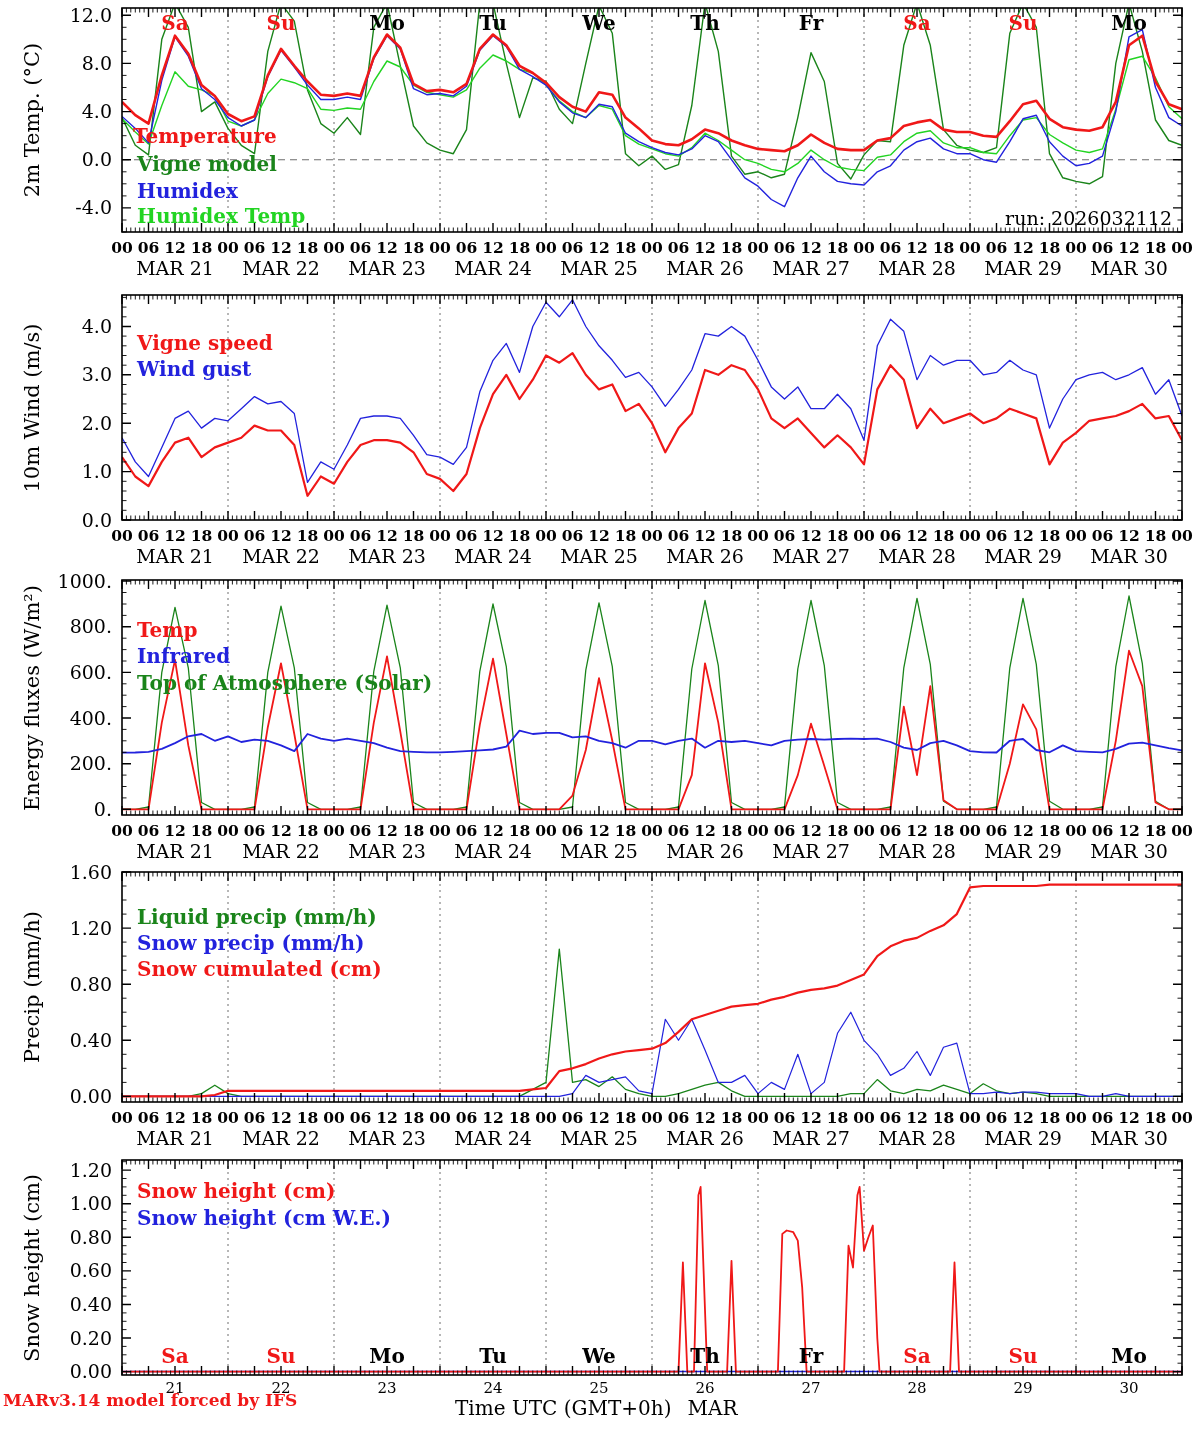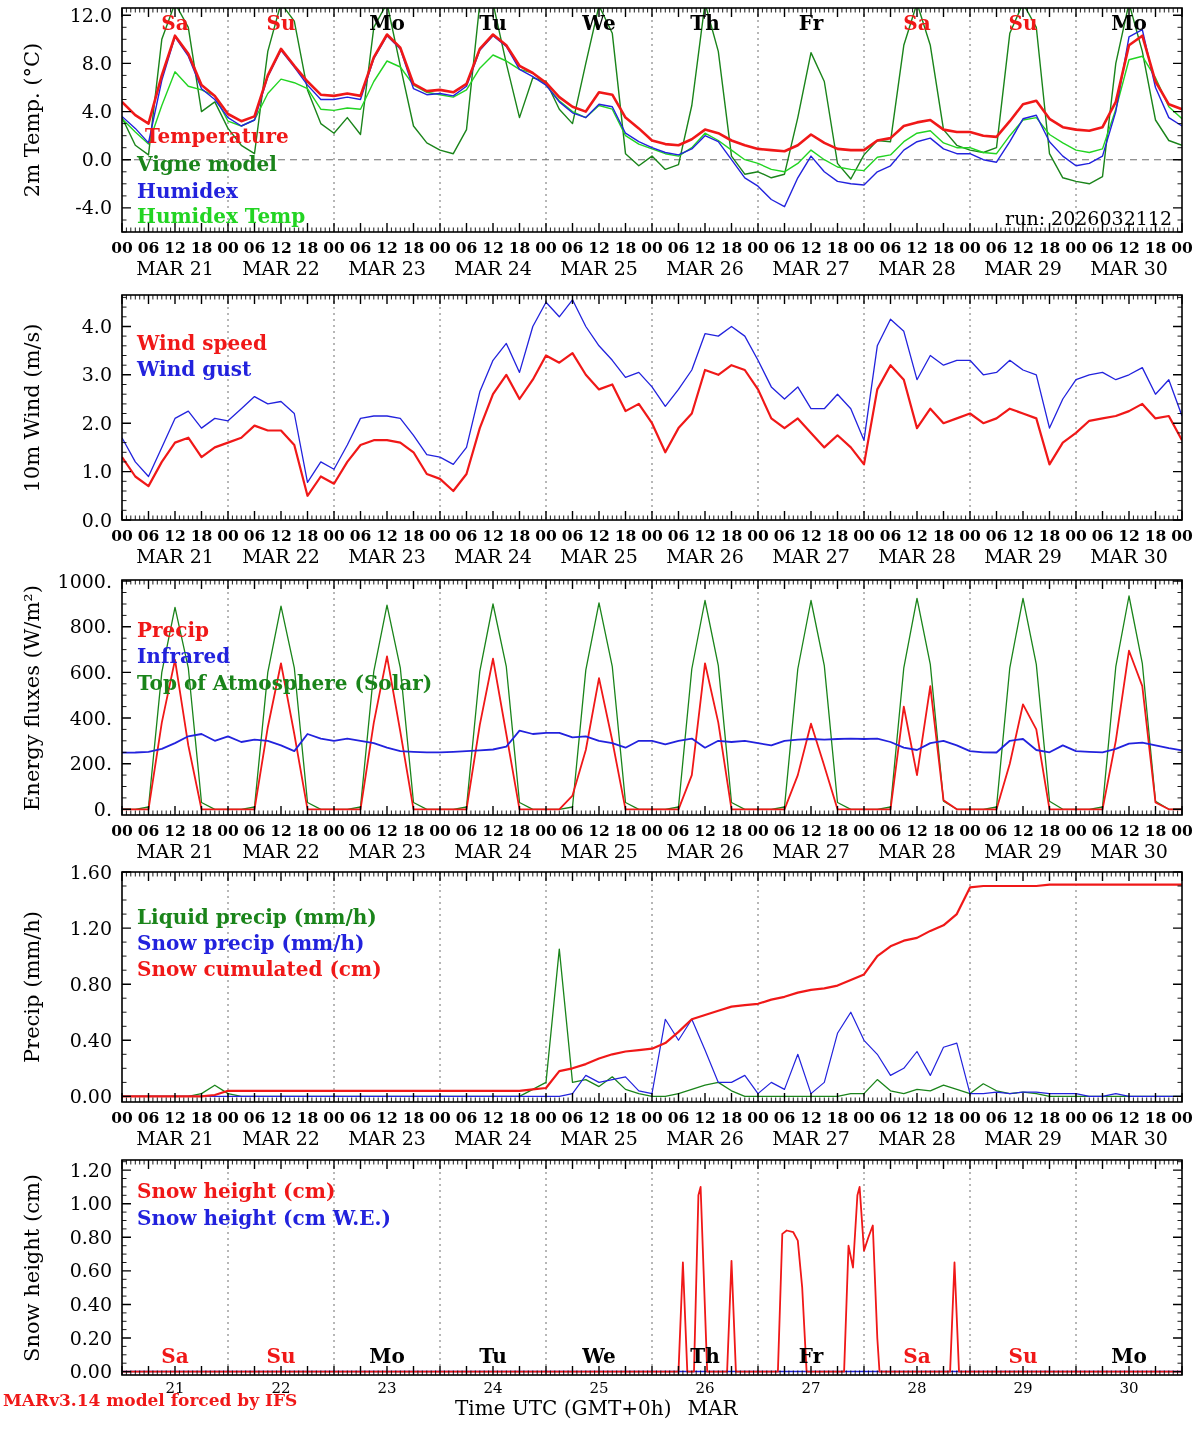--- a/index.html
+++ b/index.html
@@ -383,27 +383,27 @@
         <text x="1129" y="1363" text-anchor="middle" font-size="20" font-family="&quot;DejaVu Serif&quot;,serif" fill="#000" font-weight="bold">Mo</text>
       </g>
     </svg>
 
   <div class="ylabel" style="left:20px;top:120px">2m Temp. (°C)</div>
   <div class="ylabel" style="left:20px;top:408px">10m Wind (m/s)</div>
   <div class="ylabel" style="left:20px;top:698px">Energy fluxes (W/m²)</div>
   <div class="ylabel" style="left:20px;top:987px">Precip (mm/h)</div>
   <div class="ylabel" style="left:20px;top:1268px">Snow height (cm)</div>
 
-  <div class="legend" style="left: 145px; top: 124px; color: rgb(240, 24, 24);">Temperature</div>
+  <div class="legend" style="left: 133px; top: 124px; color: rgb(240, 24, 24);">Temperature</div>
   <div class="legend" style="left: 137px; top: 152px; color: rgb(26, 132, 26);">Vigne model</div>
   <div class="legend" style="left: 137px; top: 179px; color: rgb(34, 34, 221);">Humidex</div>
   <div class="legend" style="left: 137px; top: 204px; color: rgb(34, 212, 34);">Humidex Temp</div>
-  <div class="legend" style="left: 137px; top: 331px; color: rgb(240, 24, 24);">Wind speed</div>
+  <div class="legend" style="left: 137px; top: 331px; color: rgb(240, 24, 24);">Vigne speed</div>
   <div class="legend" style="left: 137px; top: 357px; color: rgb(34, 34, 221);">Wind gust</div>
-  <div class="legend" style="left: 137px; top: 618px; color: rgb(240, 24, 24);">Precip</div>
+  <div class="legend" style="left: 137px; top: 618px; color: rgb(240, 24, 24);">Temp</div>
   <div class="legend" style="left: 137px; top: 644px; color: rgb(34, 34, 221);">Infrared</div>
   <div class="legend" style="left: 137px; top: 671px; color: rgb(26, 132, 26);">Top of Atmosphere (Solar)</div>
   <div class="legend" style="left: 137px; top: 905px; color: rgb(26, 132, 26);">Liquid precip (mm/h)</div>
   <div class="legend" style="left: 137px; top: 931px; color: rgb(34, 34, 221);">Snow precip (mm/h)</div>
   <div class="legend" style="left: 137px; top: 957px; color: rgb(240, 24, 24);">Snow cumulated (cm)</div>
   <div class="legend" style="left: 137px; top: 1179px; color: rgb(240, 24, 24);">Snow height (cm)</div>
   <div class="legend" style="left: 137px; top: 1206px; color: rgb(34, 34, 221);">Snow height (cm W.E.)</div>
 
   <div class="run">run: 2026032112</div>
 

